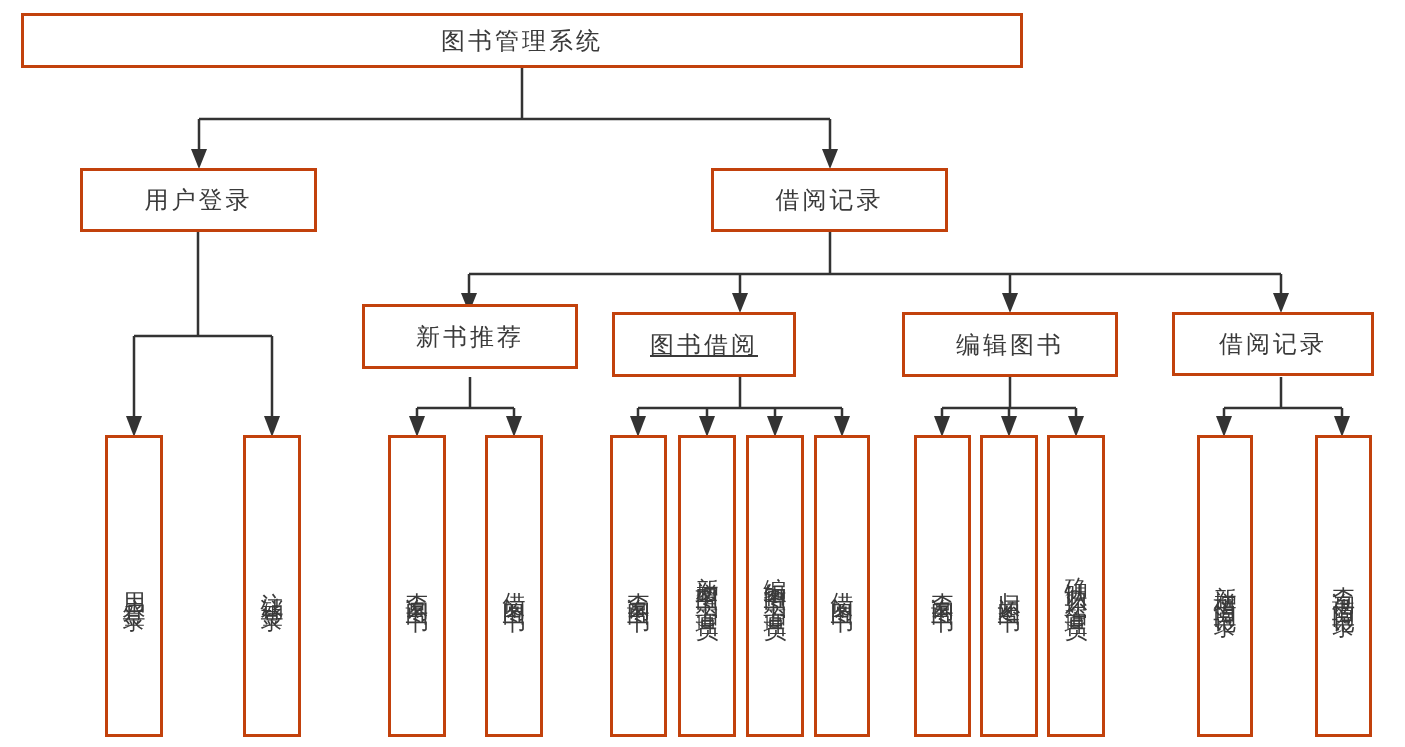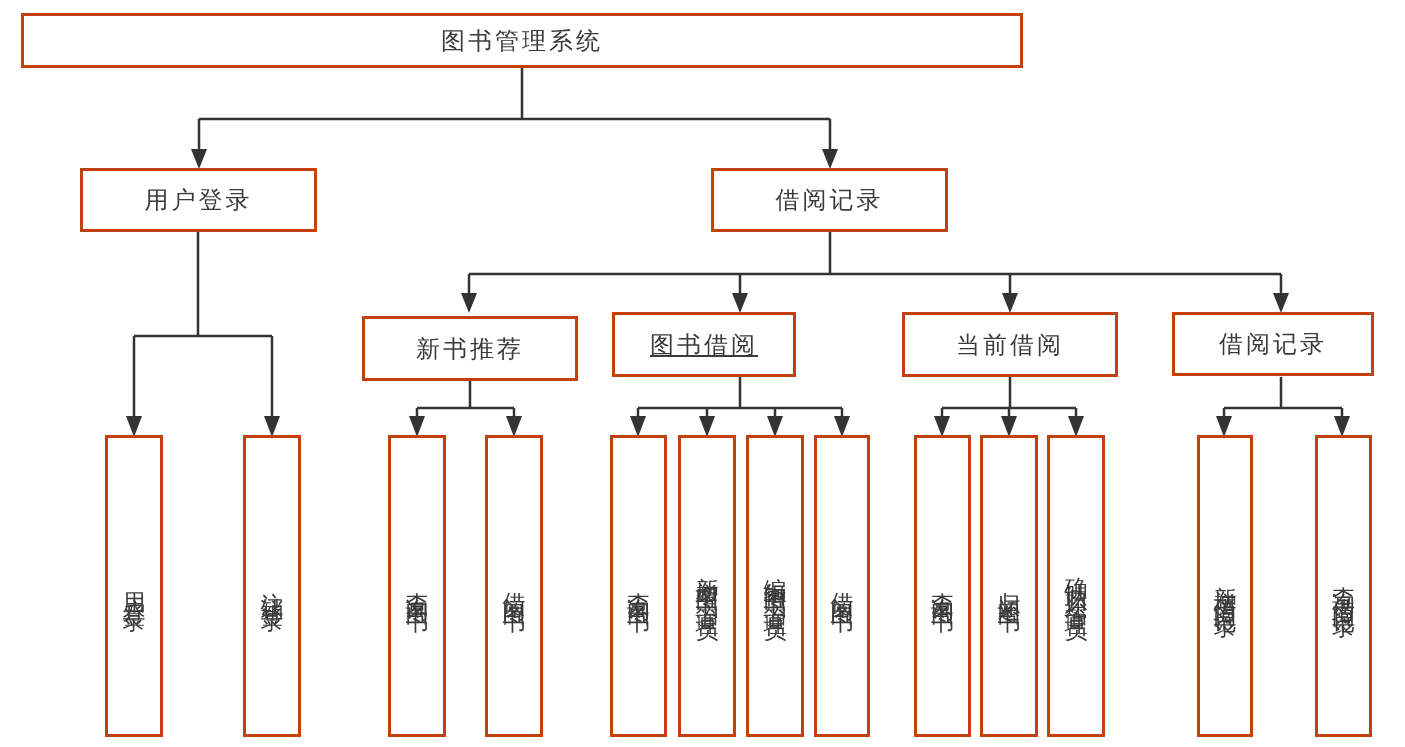--- a/index.html
+++ b/index.html
@@ -74,28 +74,28 @@
     <span>图书管理系统</span>
   </div>
 
   <div class="box h" style="left:80px;top:168px;width:237px;height:64px;">
     <span>用户登录</span>
   </div>
   <div class="box h" style="left:711px;top:168px;width:237px;height:64px;">
     <span>借阅记录</span>
   </div>
 
-  <div class="box h" style="left:362px;top:316px;width:216px;height:65px;">
+  <div class="box h" style="left:362px;top:304px;width:216px;height:65px;">
     <span>新书推荐</span>
   </div>
   <div class="box h" style="left:612px;top:312px;width:184px;height:65px;text-decoration:underline;">
     <span>图书借阅</span>
   </div>
   <div class="box h" style="left:902px;top:312px;width:216px;height:65px;">
-    <span>当前借阅</span>
+    <span>编辑图书</span>
   </div>
   <div class="box h" style="left:1172px;top:312px;width:202px;height:64px;">
     <span>借阅记录</span>
   </div>
 
   <div class="box v" style="left:105px;top:435px;width:58px;height:302px;">
     <span class="vtxt">用户登录</span>
   </div>
   <div class="box v" style="left:243px;top:435px;width:58px;height:302px;">
     <span class="vtxt">注销登录</span>

